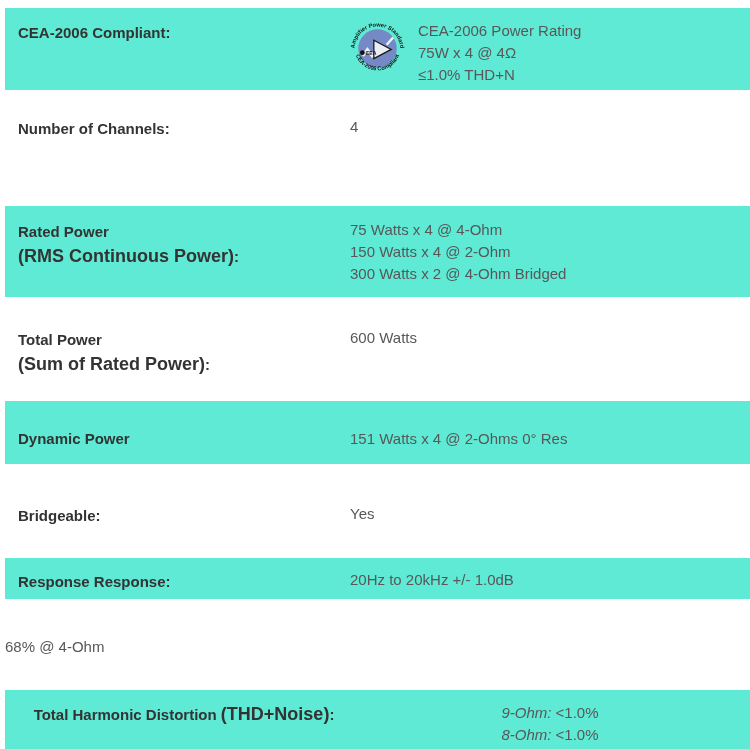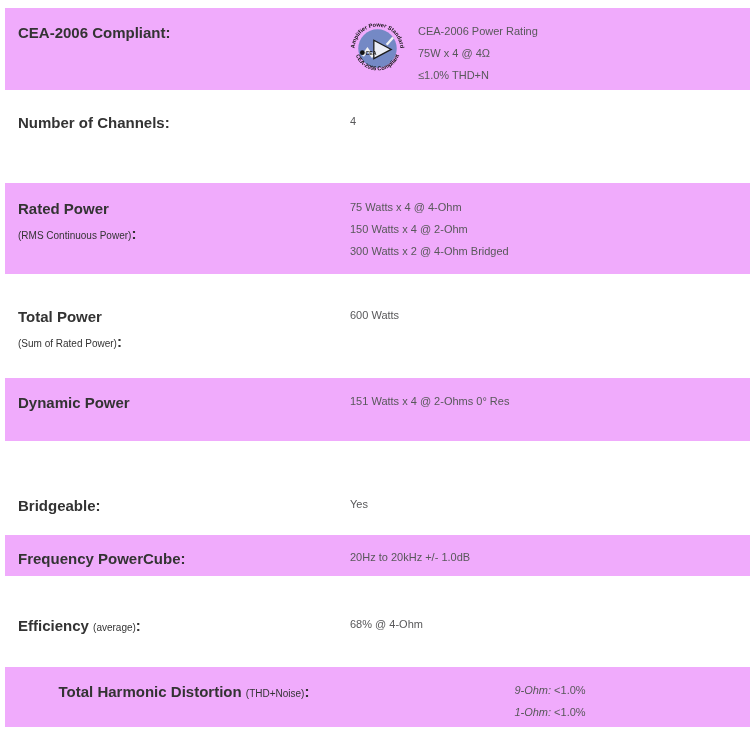--- a/index.html
+++ b/index.html
@@ -1,34 +1,34 @@
 <!DOCTYPE html>
 <html><head>
 <meta charset="utf-8">
 <style>
   * { margin:0; padding:0; box-sizing:border-box; }
   html,body { width:750px; height:749px; background:#ffffff; overflow:hidden;
               font-family:"Liberation Sans", sans-serif; }
   .spec-table { padding-top:8px; width:750px; }
   .row { display:flex; margin-left:5px; width:745px; }
-  .row.shaded { background:#f0abfc; }
+  .row.shaded { background:#5eead4; }
   .label-col { width:345px; padding-left:13px; flex:0 0 345px; }
   .value-col { flex:1; }
   .label-line { font-size:15px; font-weight:bold; color:#333333; line-height:25px; }
-  .sublabel { font-size:10px; font-weight:normal; color:#333333; }
+  .sublabel { font-size:18px; font-weight:bold; color:#333333; }
   .colon { font-size:15px; font-weight:bold; color:#333333; }
-  .value { font-size:11px; color:#58585a; line-height:22px; }
+  .value { font-size:15px; color:#58585a; line-height:22px; }
   .value em { font-style:italic; }
   
   .row-1 { height:82px;  padding-top:12px; }
-  .row-2 { height:93px;  padding-top:20px; }
-  .row-3 { height:91px;  padding-top:13px; }
+  .row-2 { height:93px;  padding-top:26px; }
+  .row-3 { height:91px;  padding-top:13px;margin-top:23px; }
   .row-4 { height:104px; padding-top:30px; }
-  .row-5 { height:63px;  padding-top:12px; }
-  .row-6 { height:94px;  padding-top:52px; }
+  .row-5 { height:63px;  padding-top:12px;align-items:center; }
+  .row-6 { height:94px;  padding-top:39px; }
   .row-7 { height:41px;  padding-top:11px; }
   .row-8 { height:91px;  padding-top:37px; }
   .row-9 { height:60px;  padding-top:12px;text-align:center; }
   .with-logo { display:flex; align-items:flex-start; }
   .badge { width:55px; height:55px; margin-right:13px; margin-top:1px; flex:0 0 55px; }
 </style>
 </head>
 <body>
 
 <div class="spec-table">
@@ -110,39 +110,36 @@
     <div class="label-col">
       <span class="label-line"><span>Bridgeable</span><span class="colon">:</span></span>
     </div>
     <div class="value-col">
       <div class="value">Yes</div>
     </div>
   </div>
 
   <div class="row shaded row-7">
     <div class="label-col">
-      <span class="label-line"><span>Frequency PowerCube</span><span class="colon">:</span></span>
+      <span class="label-line"><span>Response Response</span><span class="colon">:</span></span>
     </div>
     <div class="value-col">
       <div class="value">20Hz to 20kHz +/- 1.0dB</div>
     </div>
   </div>
 
   <div class="row row-8">
-    <div class="label-col">
-      <span class="label-line"><span>Efficiency</span> <span class="sublabel">(average)</span><span class="colon">:</span></span>
-    </div>
     <div class="value-col">
       <div class="value">68% @ 4-Ohm</div>
     </div>
   </div>
 
   <div class="row shaded row-9">
     <div class="label-col">
       <span class="label-line"><span>Total Harmonic Distortion</span> <span class="sublabel">(THD+Noise)</span><span class="colon">:</span></span>
     </div>
     <div class="value-col">
       <div class="value"><em>9-Ohm:</em><span> &lt;1.0%</span></div>
-      <div class="value"><em>1-Ohm:</em><span> &lt;1.0%</span></div>
+      <div class="value"><em>8-Ohm:</em><span> &lt;1.0%</span></div>
     </div>
   </div>
 
 </div>
 
 </body></html>

